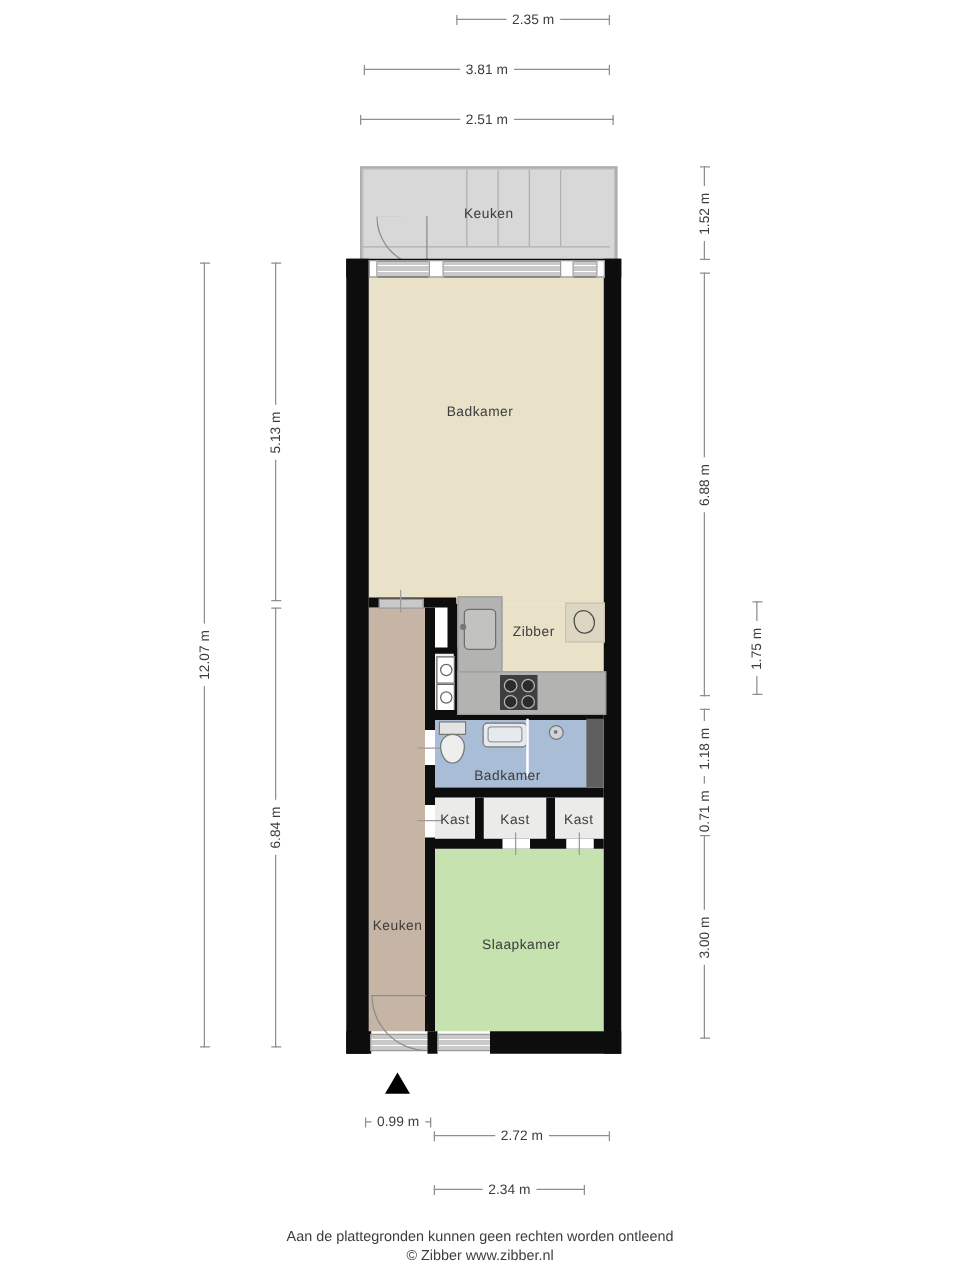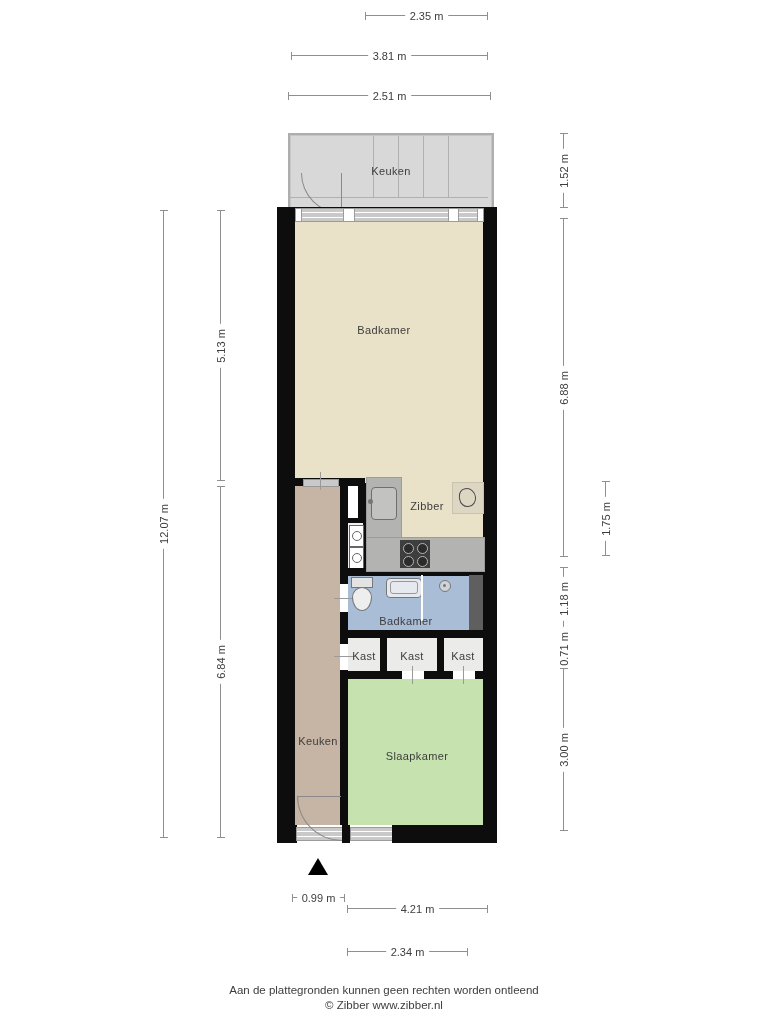--- a/index.html
+++ b/index.html
@@ -202,21 +202,21 @@
   </div>
 
   <div class="dim-h" style="left:292px;top:897px;width:53px;">
     <span class="cap start"></span>
       <span class="cap end"></span>
     <span class="dim-label">0.99 m</span>
   </div>
   <div class="dim-h" style="left:347px;top:908px;width:141px;">
     <span class="cap start"></span>
       <span class="cap end"></span>
-    <span class="dim-label">4.21 m</span>
+    <span class="dim-label">2.72 m</span>
   </div>
   <div class="dim-h" style="left:347px;top:951px;width:121px;">
     <span class="cap start"></span>
       <span class="cap end"></span>
     <span class="dim-label">2.34 m</span>
   </div>
 
   <div class="abs" style="left:308px;top:858px;width:0;height:0;border-left:10px solid transparent;
               border-right:10px solid transparent;border-bottom:17px solid #000;"></div>
 

